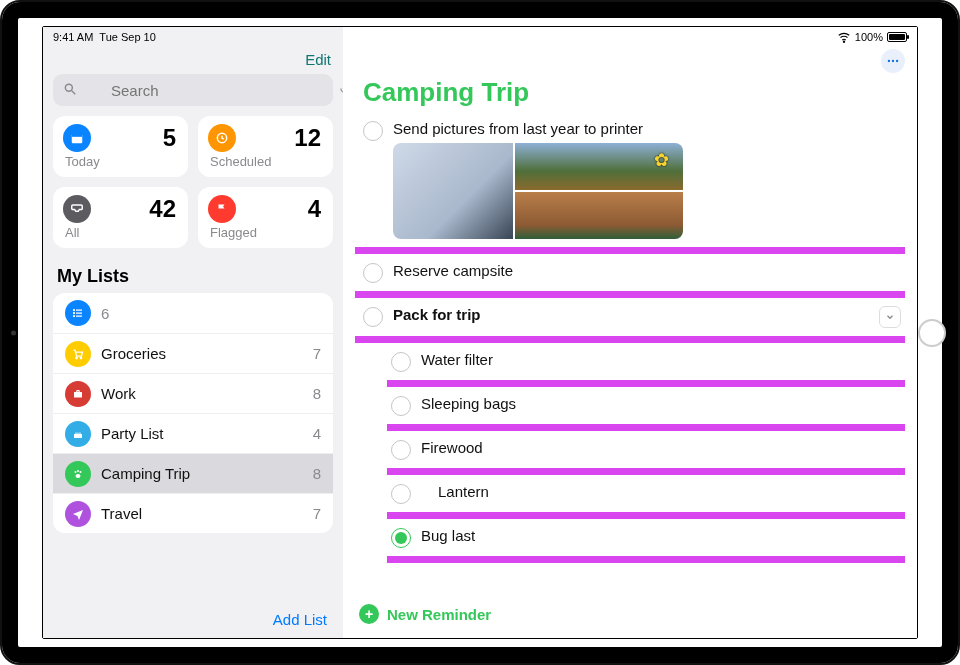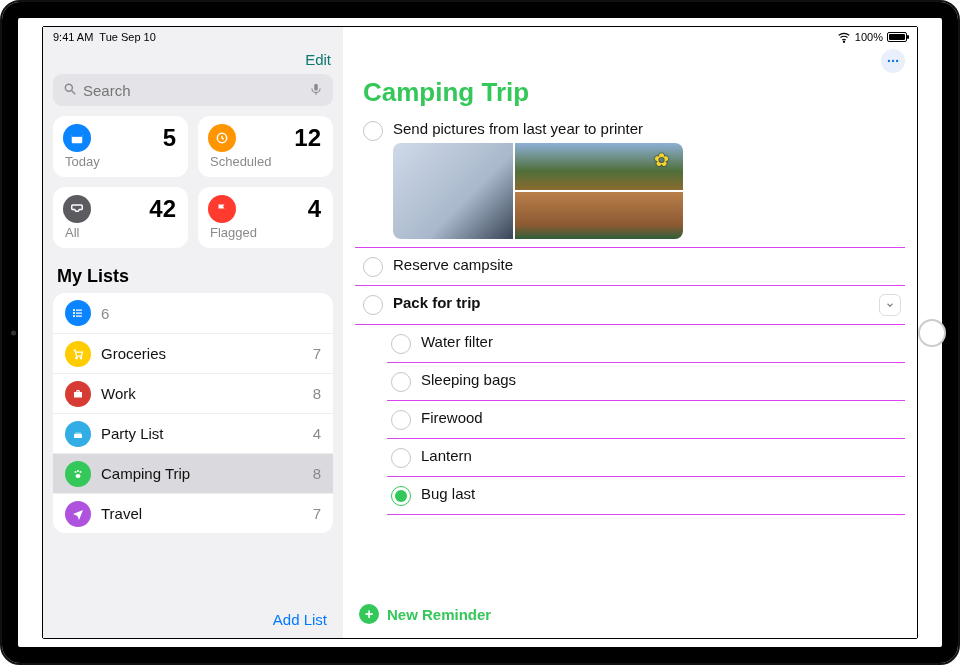--- a/index.html
+++ b/index.html
@@ -32,21 +32,21 @@
   .statusbar .wifi, .statusbar .battxt, .statusbar .batt { margin-left:4px; display:inline-flex; align-items:center; }
   .batt-shell{ width:20px; height:10px; border:1px solid #000; border-radius:2px; position:relative; }
   .batt-shell::after{content:""; position:absolute; right:-3px; top:2px; width:2px; height:4px; background:#000; border-radius:1px;}
   .batt-fill{ position:absolute; left:1px; top:1px; bottom:1px; right:1px; background:#000; border-radius:1px;}
 
   .edit-row{ display:flex; justify-content:flex-end; padding:4px 12px 6px 12px; }
   .edit-link{ color:#0f766e; font-size:15px; }
 
   .searchbar{
     margin:0 10px 10px 10px; height:32px; background:#e4e4e8; border-radius:9px;
-    display:flex; align-items:center; padding:0 10px; color:#8a8a8e; font-size:15px;
+    display:flex; align-items:center; padding:0 10px; color:#8a8a8e; font-size:15px;gap:28px;
   }
   .searchbar .sicon{ margin-right:6px; }
   .searchbar input{ flex:1; border:none; background:transparent; outline:none; font-size:15px; color:#000;}
   .searchbar .mic{ color:#8a8a8e; }
 
   .tile-grid{ display:grid; grid-template-columns:1fr 1fr; gap:10px; padding:0 10px 12px 10px; }
   .tile{ background:#fff; border-radius:12px; padding:10px 12px 8px 12px; position:relative; min-height:60px; }
   .tile .count{ position:absolute; top:8px; right:12px; font-size:24px; font-weight:700; }
   .tile .label{ font-size:13px; color:#8a8a8e; margin-top:28px; }
   .tile .iconcircle{ width:28px; height:28px; border-radius:50%; display:flex; align-items:center; justify-content:center; position:absolute; top:8px; left:10px; color:#fff; font-size:14px;}
@@ -70,21 +70,21 @@
   .list-item .licount{ font-size:15px; color:#8a8a8e;}
   .sidebar-spacer{flex:1}
   .addlist-row{ display:flex; justify-content:flex-end; padding:10px 16px; color:#007aff; font-size:15px;}
 
   
   .detail-top{ display:flex; align-items:center; justify-content:flex-end; padding:4px 12px 0 12px; height:24px;}
   .more-btn{ width:24px; height:24px; border-radius:50%; background:#e9f0fb; display:flex; align-items:center; justify-content:center; color:#0a6fe0; font-size:12px; letter-spacing:1px;}
   .title-row{ padding:6px 20px 4px 20px; }
   .list-title{ color:#34c759; font-size:26px; font-weight:700; }
   .items{ padding:0 12px 0 12px; }
-  .reminder{ display:flex; align-items:flex-start; padding:8px 4px; border-bottom:1px solid #d946ef; }
+  .reminder{ display:flex; align-items:flex-start; padding:8px 4px; border-bottom:7px solid #d946ef; }
   .reminder:first-child{border-top:none}
   .rcheck{ width:20px; height:20px; border-radius:50%; border:1.5px solid #c6c6c9; margin:1px 10px 0 4px; flex-shrink:0; position:relative;}
   .rcheck.done{ border-color:#34c759; }
   .rcheck.done::after{ content:""; position:absolute; inset:3px; background:#34c759; border-radius:50%; }
   .rtext{ font-size:15px; color:#111; flex:1; }
   .rtext.bold{ font-weight:600; }
   .chevbox{ width:22px; height:22px; border:1px solid #ddd; border-radius:6px; display:flex; align-items:center; justify-content:center; color:#888; font-size:11px;}
   .subitems{ margin-left:32px; }
   .subitems .reminder{ padding-left:0;}
   .thumbs{ display:flex; gap:2px; margin-top:6px; border-radius:8px; overflow:hidden; width:290px; height:96px;}
@@ -328,21 +328,21 @@
               </div>
             </div>
             <div class="reminder">
               <div class="rcheck"></div>
               <div style="flex: 1 1 0%;">
                 <div class="rtext">Firewood</div>
               </div>
             </div>
             <div class="reminder">
               <div class="rcheck"></div>
-              <div style="flex: 1 1 0%;">
+              <div style="flex: 1 1 0%; margin-left: 17px;">
                 <div class="rtext">Lantern</div>
               </div>
             </div>
             <div class="reminder">
               <div class="rcheck done"></div>
               <div style="flex: 1 1 0%;">
                 <div class="rtext">Bug last</div>
               </div>
             </div>
           </div>

